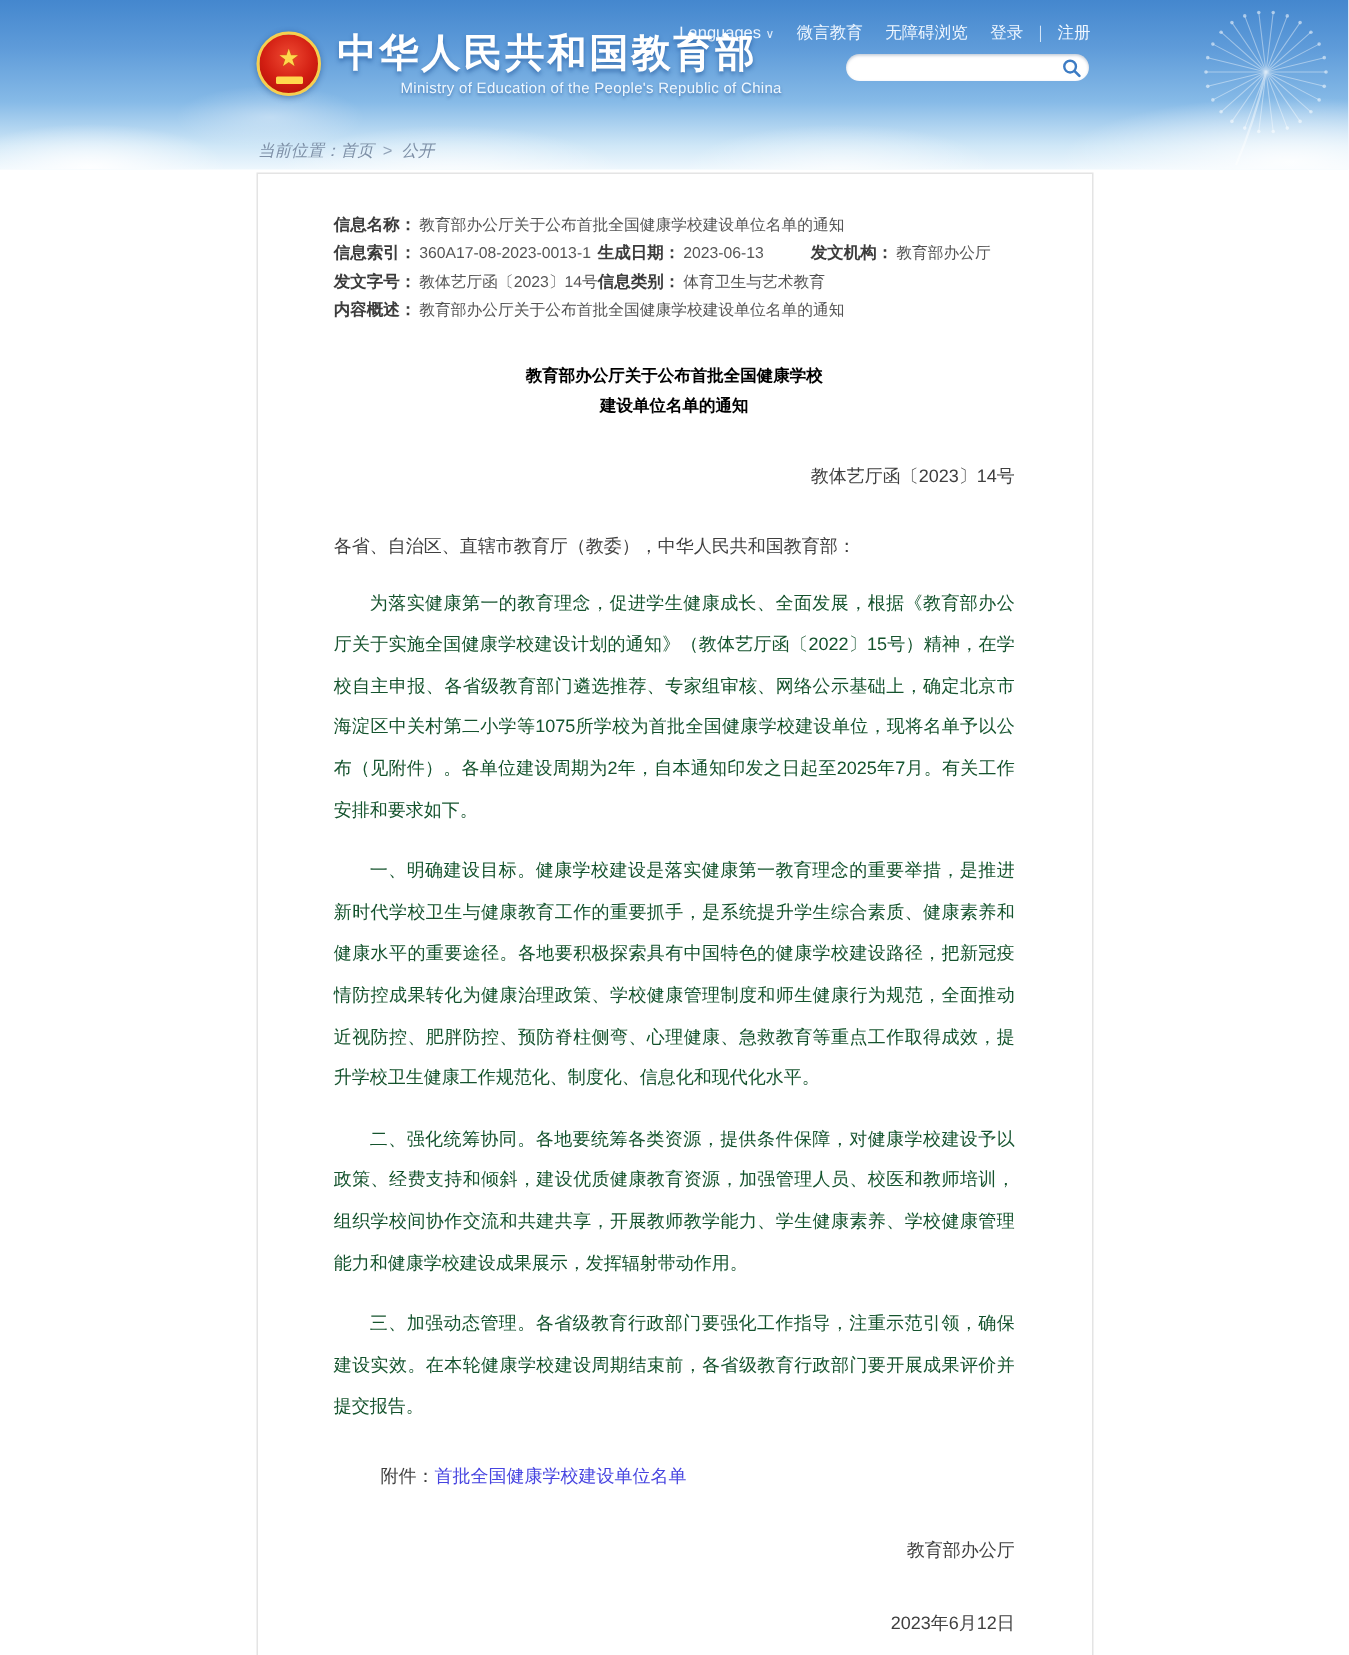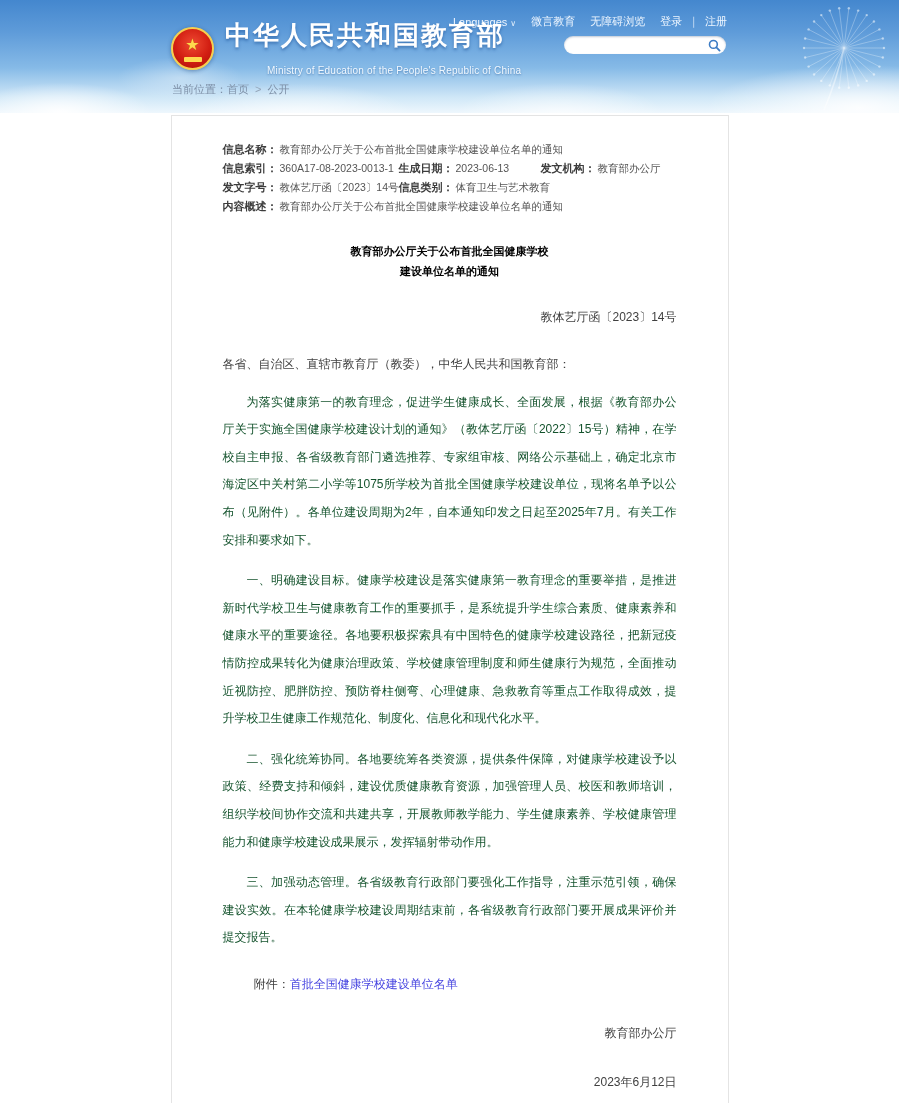--- a/index.html
+++ b/index.html
@@ -47,38 +47,38 @@
   }
   .emblem::after{
     content:""; position:absolute; left:50%; bottom:6px; transform:translateX(-50%);
     width:18px; height:5px; background:#ffd94e; border-radius:1px;
   }
   .brand-cn{
     font-size:26px; font-weight:bold; color:#ffffff; letter-spacing:2px; line-height:1.15;
     text-shadow:0 2px 3px rgba(18,70,140,.5);
   }
   .brand-en{
-    font-size:10px; color:#f0f8ff; margin-top:14px; letter-spacing:.2px;
+    font-size:10px; color:#f0f8ff; margin-top:3px; letter-spacing:.2px;
     text-shadow:0 1px 2px rgba(18,70,140,.5);
     padding-left:42px;
   }
   .search-box{
     position:absolute; right:173px; top:36px; z-index:3;
     width:162px; height:18px; background:#fff; border-radius:10px;
     display:flex; align-items:center; padding:0 5px 0 9px;
     box-shadow:inset 0 1px 2px rgba(0,40,90,.25);
   }
   .search-box input{
     flex:1; border:none; outline:none; background:transparent;
     font-size:11px; height:100%; font-family:inherit; color:#333; min-width:0;
   }
   .search-btn{ display:flex; cursor:pointer; }
   .breadcrumb{
-    position:absolute; left:172px; bottom:16px; z-index:3;
-    font-size:11px; color:#7d8fa6;
+    position:absolute; left:172px; bottom:5px; z-index:3;
+    font-size:11px; color:#7d8fa6;font-style:italic;
   }
   .breadcrumb a{ color:#7d8fa6; }
   .breadcrumb .bsep{ margin:0 6px; color:#93a4b8; }
 
   
   .doc-card{
     width:558px; min-height:878px; margin:2px auto 16px;
     background:#fff; border:1px solid #e4e4e4;
     padding:26px 51px 24px;
   }

